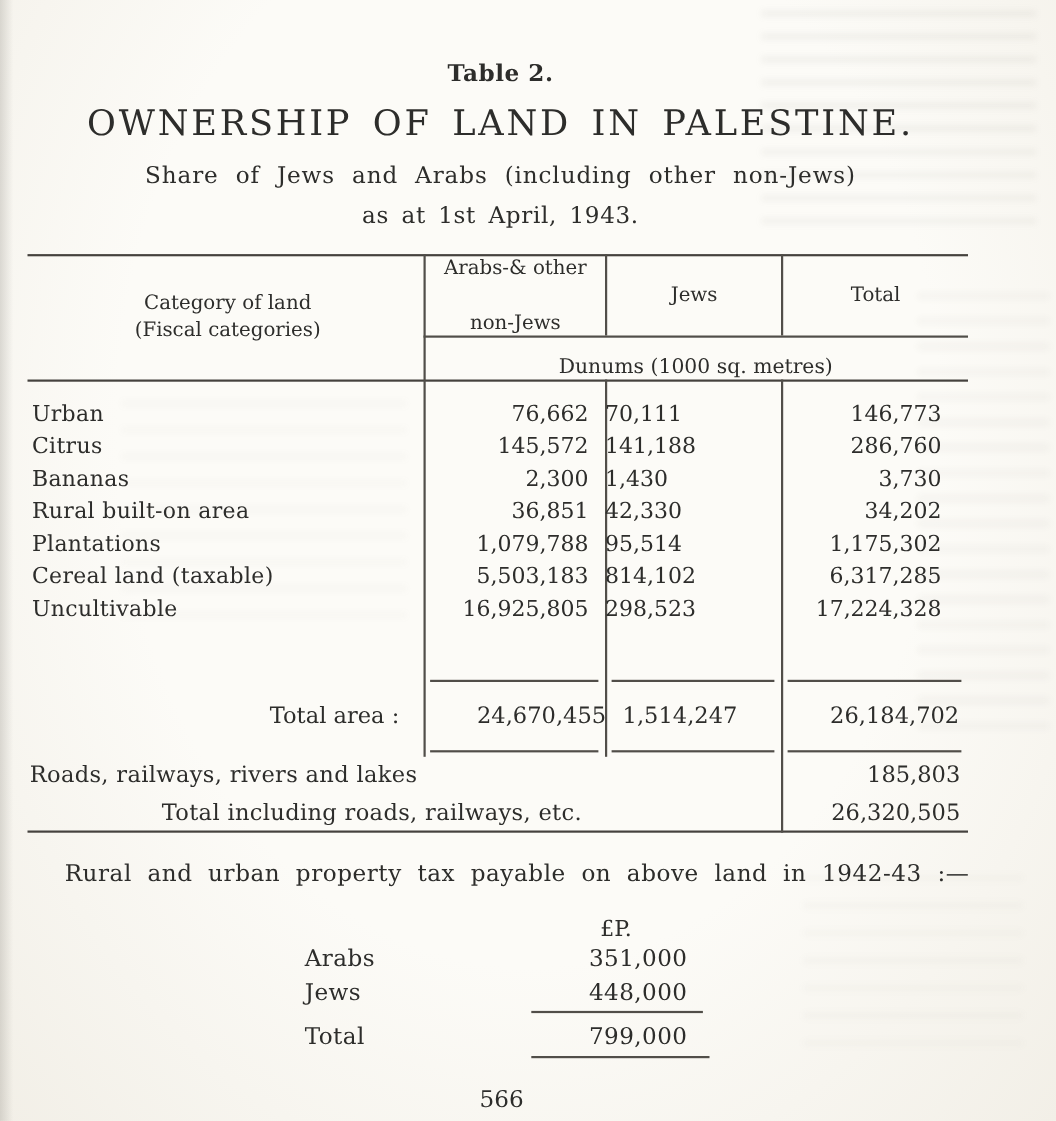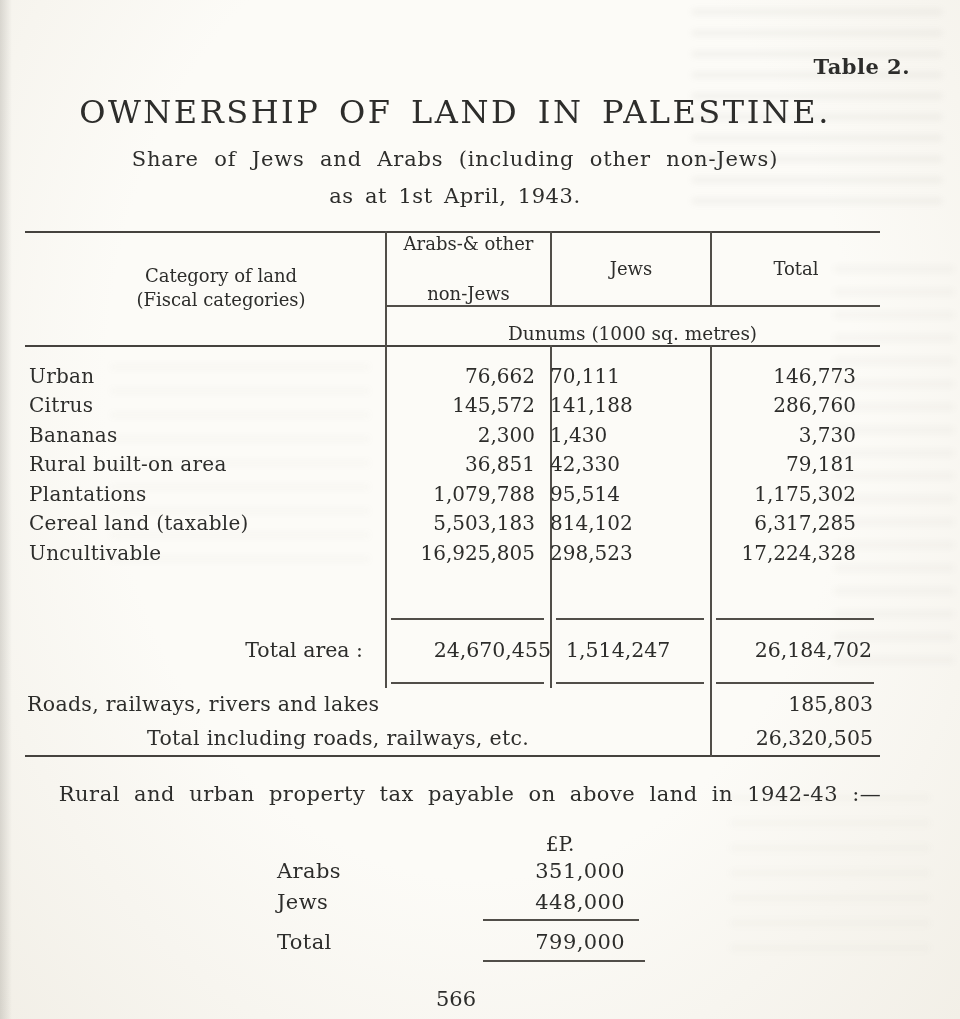--- a/index.html
+++ b/index.html
@@ -22,21 +22,21 @@
   .b1 { top:4px; right:18px; width:250px; height:215px; opacity:.55;
         background:repeating-linear-gradient(0deg, transparent 0 15px, rgba(140,138,128,.16) 15px 21px); }
   .b2 { top:250px; right:6px; width:120px; height:430px; opacity:.45;
         background:repeating-linear-gradient(0deg, transparent 0 17px, rgba(140,138,128,.14) 17px 23px); }
   .b3 { top:360px; left:110px; width:260px; height:220px; opacity:.25;
         background:repeating-linear-gradient(0deg, transparent 0 18px, rgba(140,138,128,.15) 18px 24px); }
   .b4 { top:790px; right:30px; width:200px; height:180px; opacity:.35;
         background:repeating-linear-gradient(0deg, transparent 0 19px, rgba(140,138,128,.13) 19px 25px); }
   
   .hd { position:absolute; left:0; width:910px; text-align:center; }
-  .t-label { top:54px; font-size:21px; font-weight:bold; letter-spacing:.5px;text-align:right; }
+  .t-label { top:54px; font-size:21px; font-weight:bold; letter-spacing:.5px; }
   .title   { top:93px; font-size:32px; letter-spacing:2.5px; word-spacing:6px; }
   .sub1    { top:147px; font-size:21px; letter-spacing:.8px; word-spacing:8px; }
   .sub2    { top:184px; font-size:21px; letter-spacing:.6px; word-spacing:4px; }
   
   .tbl { position:absolute; left:25px; top:231px; width:855px; height:526px; font-size:20px; }
   .rule { position:absolute; background:#514e49; }
   .r-top  { top:0;   left:0;    width:855px; height:2px;   background:#45423e; }
   .r-sub  { top:74px; left:360px; width:495px; height:1.5px; }
   .r-mid  { top:114px; left:0;  width:855px; height:2px;   background:#45423e; }
   .r-t1a  { top:387px; left:366px; width:153px; height:1.5px; }
@@ -46,21 +46,21 @@
   .r-t2b  { top:451px; left:531px; width:148px; height:1.5px; }
   .r-t2c  { top:451px; left:691px; width:158px; height:1.5px; }
   .r-bot  { top:524px; left:0;  width:855px; height:2px;   background:#45423e; }
   .v1  { top:0;    left:360px; width:1.5px; height:457px; }
   .v2a { top:0;    left:525px; width:1.5px; height:74px; }
   .v2b { top:114px; left:525px; width:1.5px; height:343px; }
   .v3a { top:0;    left:685px; width:1.5px; height:74px; }
   .v3b { top:114px; left:685px; width:1.5px; height:412px; }
   .hcell { position:absolute; display:flex; flex-direction:column; justify-content:center;
            align-items:center; text-align:center; font-size:18px; line-height:1.35; }
-  .hcat    { top:2px;  left:16px;     width:360px; height:110px; }
+  .hcat    { top:2px;  left:2px;     width:360px; height:110px; }
   .harabs  { top:2px;  left:362px; width:163px; height:72px;gap:25px; }
   .hjews   { top:2px;  left:527px; width:158px; height:72px; }
   .htotal  { top:2px;  left:687px; width:168px; height:72px; }
   .hdunums { top:76px; left:360px; width:495px; height:54px; font-size:18.5px; }
   .tbody { position:absolute; top:116px; left:0; width:855px; padding-top:14px; }
   .trow { display:flex; height:29.5px; align-items:center; }
   .cat { width:360px; padding-left:4px; letter-spacing:.3px; }
   .n1  { width:165px; text-align:right; padding-right:15px; }
   .n2  { width:143px; text-align:left; padding-right:15px; }
   .n3  { width:170px; text-align:right; padding-right:7px; }
@@ -148,21 +148,21 @@
       <div class="trow">
         <div class="cat">Bananas</div>
         <div class="n1">2,300</div>
         <div class="n2">1,430</div>
         <div class="n3">3,730</div>
       </div>
       <div class="trow">
         <div class="cat">Rural built-on area</div>
         <div class="n1">36,851</div>
         <div class="n2">42,330</div>
-        <div class="n3">79,181</div>
+        <div class="n3">34,202</div>
       </div>
       <div class="trow">
         <div class="cat">Plantations</div>
         <div class="n1">1,079,788</div>
         <div class="n2">95,514</div>
         <div class="n3">1,175,302</div>
       </div>
       <div class="trow">
         <div class="cat">Cereal land (taxable)</div>
         <div class="n1">5,503,183</div>

